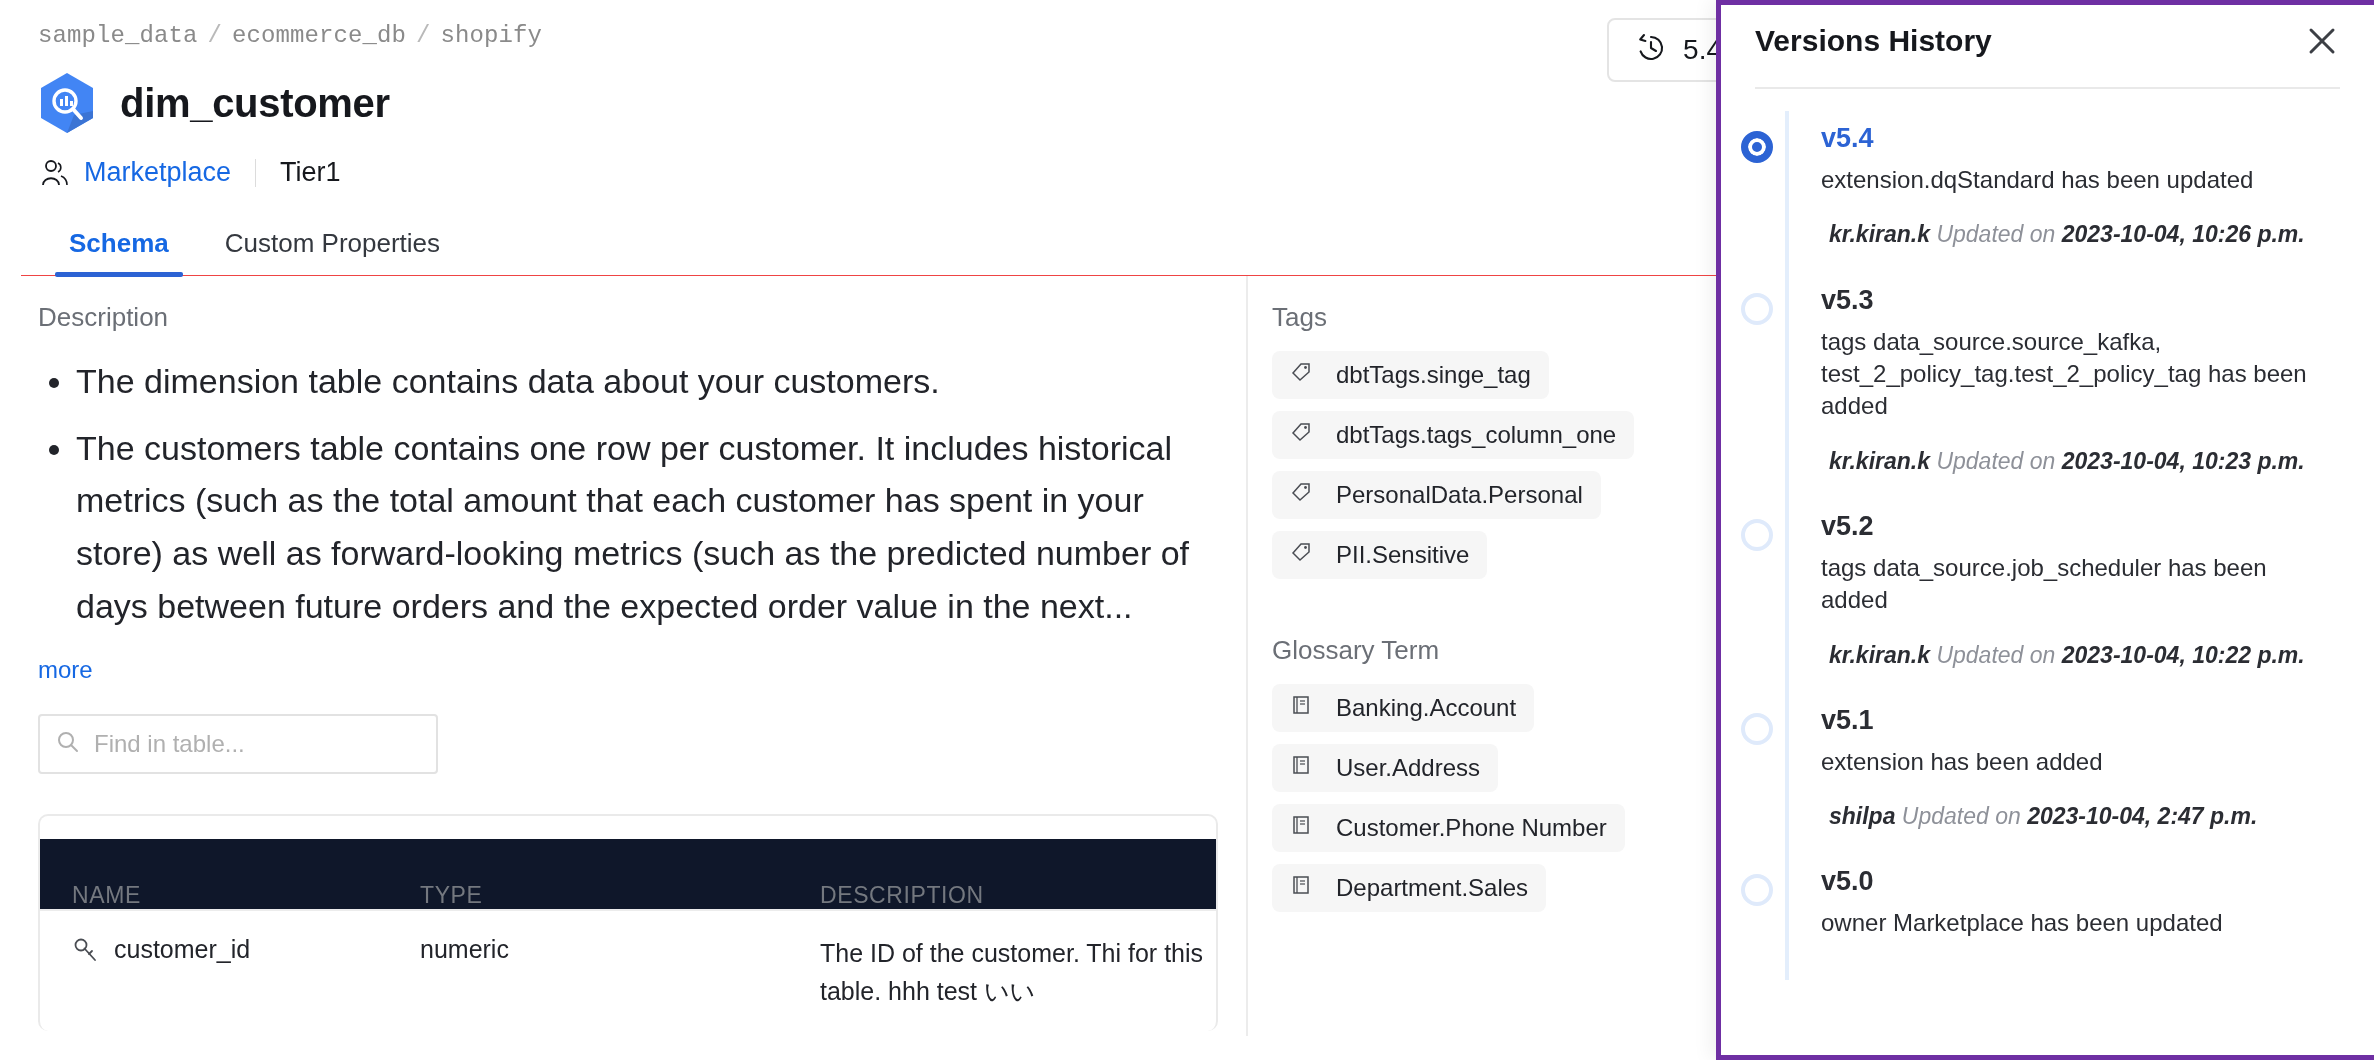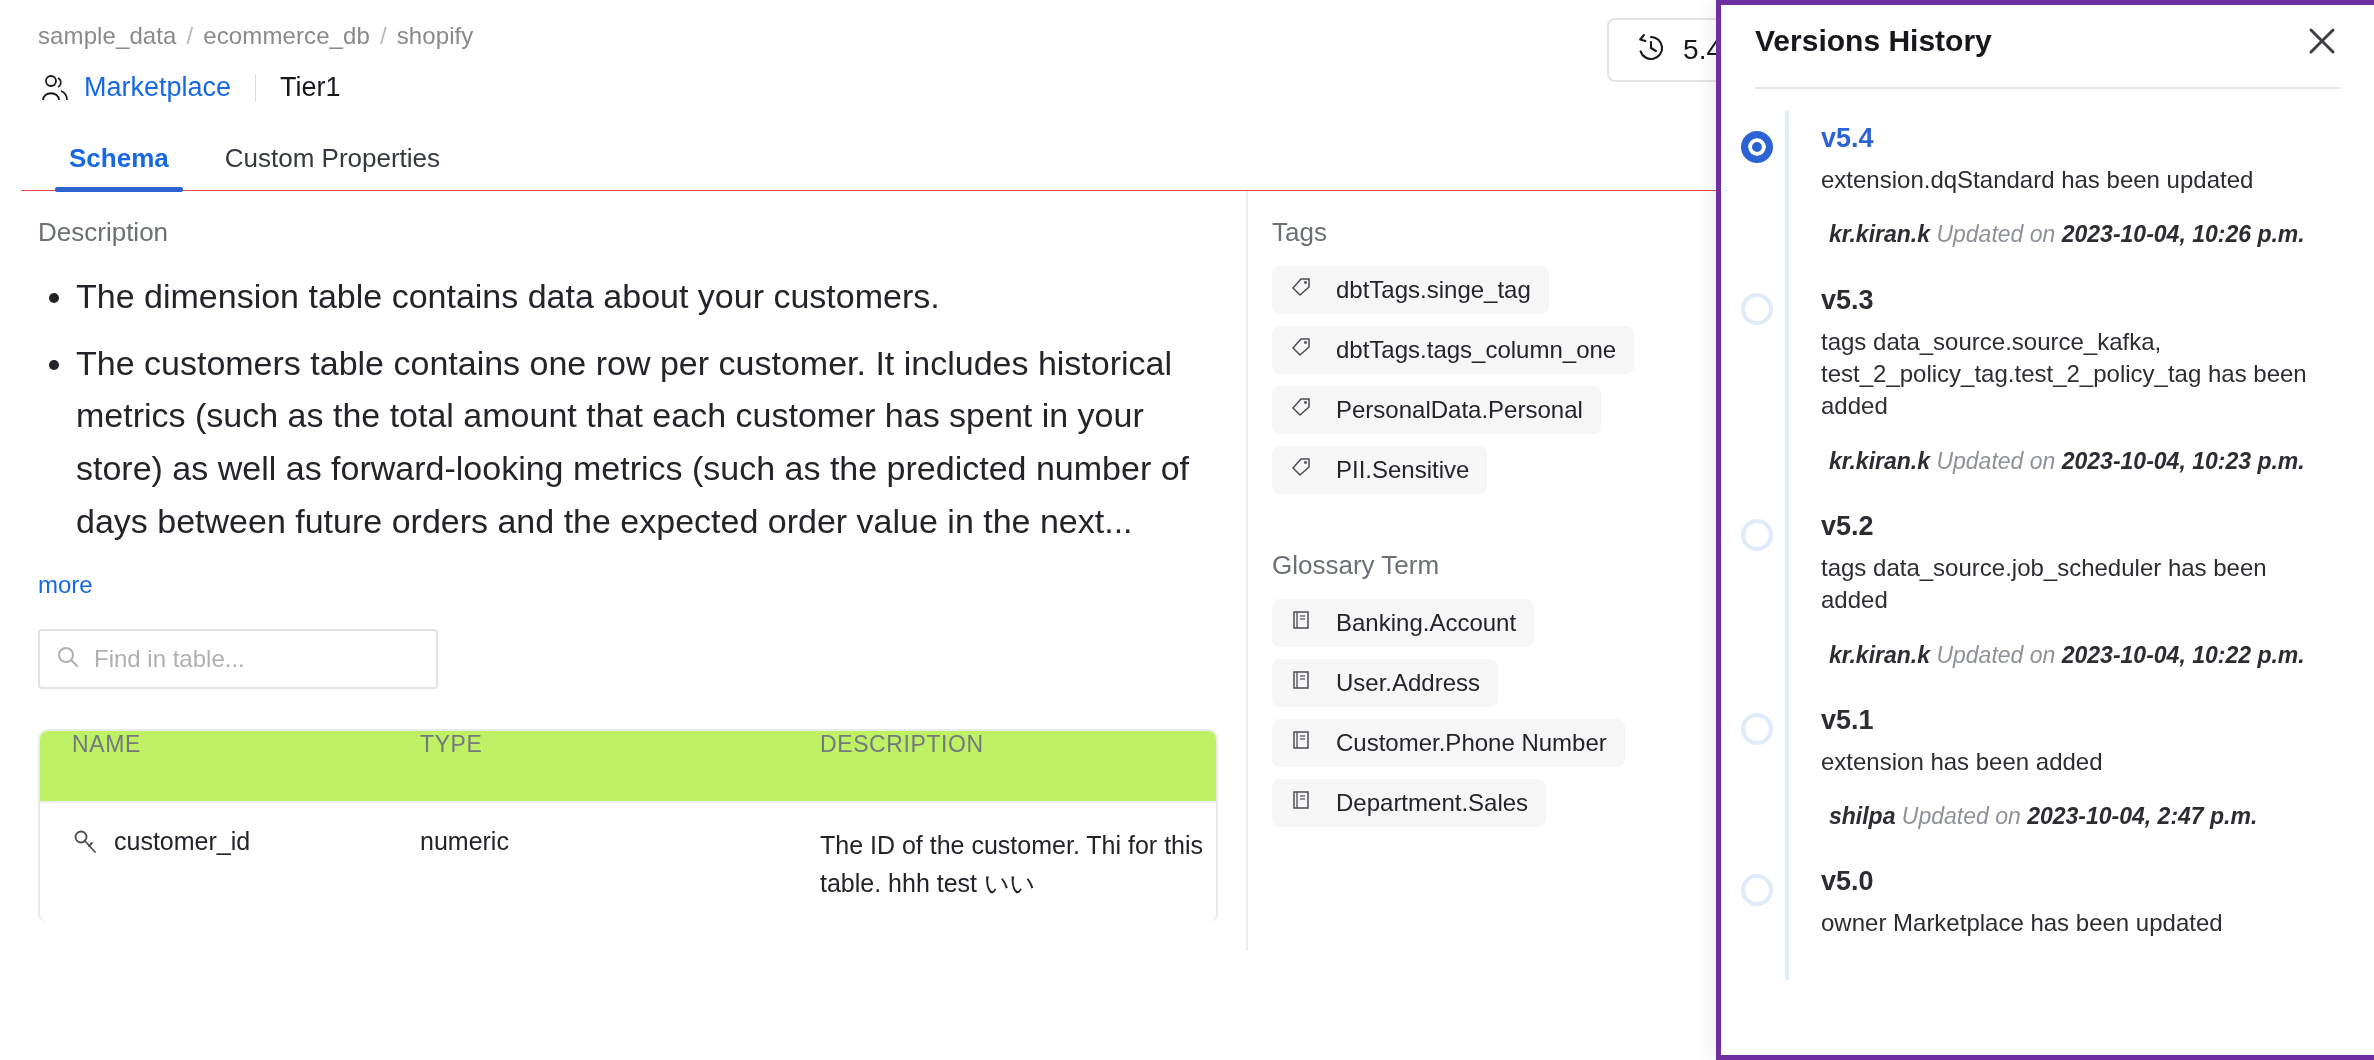--- a/index.html
+++ b/index.html
@@ -19,20 +19,21 @@
     background: #fff;
     overflow: hidden;
   }
 
   .breadcrumb {
     display: flex; align-items: center;
     gap: 10px;
     padding: 22px 0 0 38px;
     font-size: 24px; color: #8a8a8a;
     letter-spacing: .1px;
+    font-family: Liberation Mono, monospace;
   }
   .breadcrumb .crumb { color: #8a8a8a; cursor: pointer; }
   .breadcrumb .sep { color: #b9b9b9; }
 
   .title-row {
     display: flex; align-items: center;
     gap: 24px;
     padding: 22px 0 0 38px;
   }
   .svc-icon { width: 58px; height: 64px; flex: 0 0 auto; }
@@ -109,23 +110,23 @@
   .find-box input::placeholder { color: #b0b0b0; }
 
   .schema-table {
     margin: 40px 0 0 38px;
     width: 1180px;
     border: 2px solid #eaeaea; border-radius: 10px;
     border-bottom: 0;
     overflow: hidden; background: #fff;
   }
   .sch-head {
-    display: flex; background: #bef264;
+    display: flex; background: #0f172a;
     border-bottom: 2px solid #ececec;
-    height: 72px; align-items: flex-start;
+    height: 72px; align-items: flex-end; margin-top: 23px;
   }
   .sch-head > div {
     font-size: 23px; color: #74787f; letter-spacing: .6px;
   }
   .c-name { width: 380px; flex:0 0 380px; padding-left: 32px; }
   .c-type { width: 400px; flex:0 0 400px; }
   .c-desc { flex: 1 1 auto; }
   .sch-row { display: flex; align-items: flex-start; padding: 24px 0 0 0; min-height: 120px; }
   .sch-row .c-name {
     display: flex; align-items: center; gap: 14px;
@@ -213,20 +214,34 @@
   <div class="main-area">
 
     <div class="breadcrumb">
       <span class="crumb">sample_data</span>
       <span class="sep">/</span>
       <span class="crumb">ecommerce_db</span>
       <span class="sep">/</span>
       <span class="crumb">shopify</span>
     </div>
 
+    <div class="title-row">
+      <span class="svc-icon">
+        <svg width="58" height="64" viewBox="0 0 58 64">
+          <polygon points="29,2 55,17 55,47 29,62 3,47 3,17" fill="#4285f4"></polygon>
+          <polygon points="29,62 55,47 55,40 36,44" fill="#3b74d4"></polygon>
+          <circle cx="27" cy="30" r="11" fill="none" stroke="#ffffff" stroke-width="3.4"></circle>
+          <line x1="35" y1="38" x2="43" y2="47" stroke="#ffffff" stroke-width="4" stroke-linecap="round"></line>
+          <rect x="22" y="28" width="3" height="7" fill="#ffffff"></rect>
+          <rect x="27" y="25" width="3" height="10" fill="#ffffff"></rect>
+          <rect x="32" y="30" width="3" height="5" fill="#ffffff"></rect>
+        </svg>
+      </span>
+      <span class="entity-title">dim_customer</span>
+    </div>
 
     <div class="owner-row">
       <span class="owner-icon">
         <svg width="30" height="30" viewBox="0 0 30 30">
           <circle cx="11" cy="8" r="5" fill="none" stroke="#16181d" stroke-width="1.8"></circle>
           <path d="M3 27 C3 18 19 18 19 27" fill="none" stroke="#16181d" stroke-width="1.8"></path>
           <path d="M18 5 a5 5 0 0 1 0 9" fill="none" stroke="#16181d" stroke-width="1.6"></path>
           <path d="M21 18 c5 2 6 6 6 9" fill="none" stroke="#16181d" stroke-width="1.6"></path>
         </svg>
       </span>

